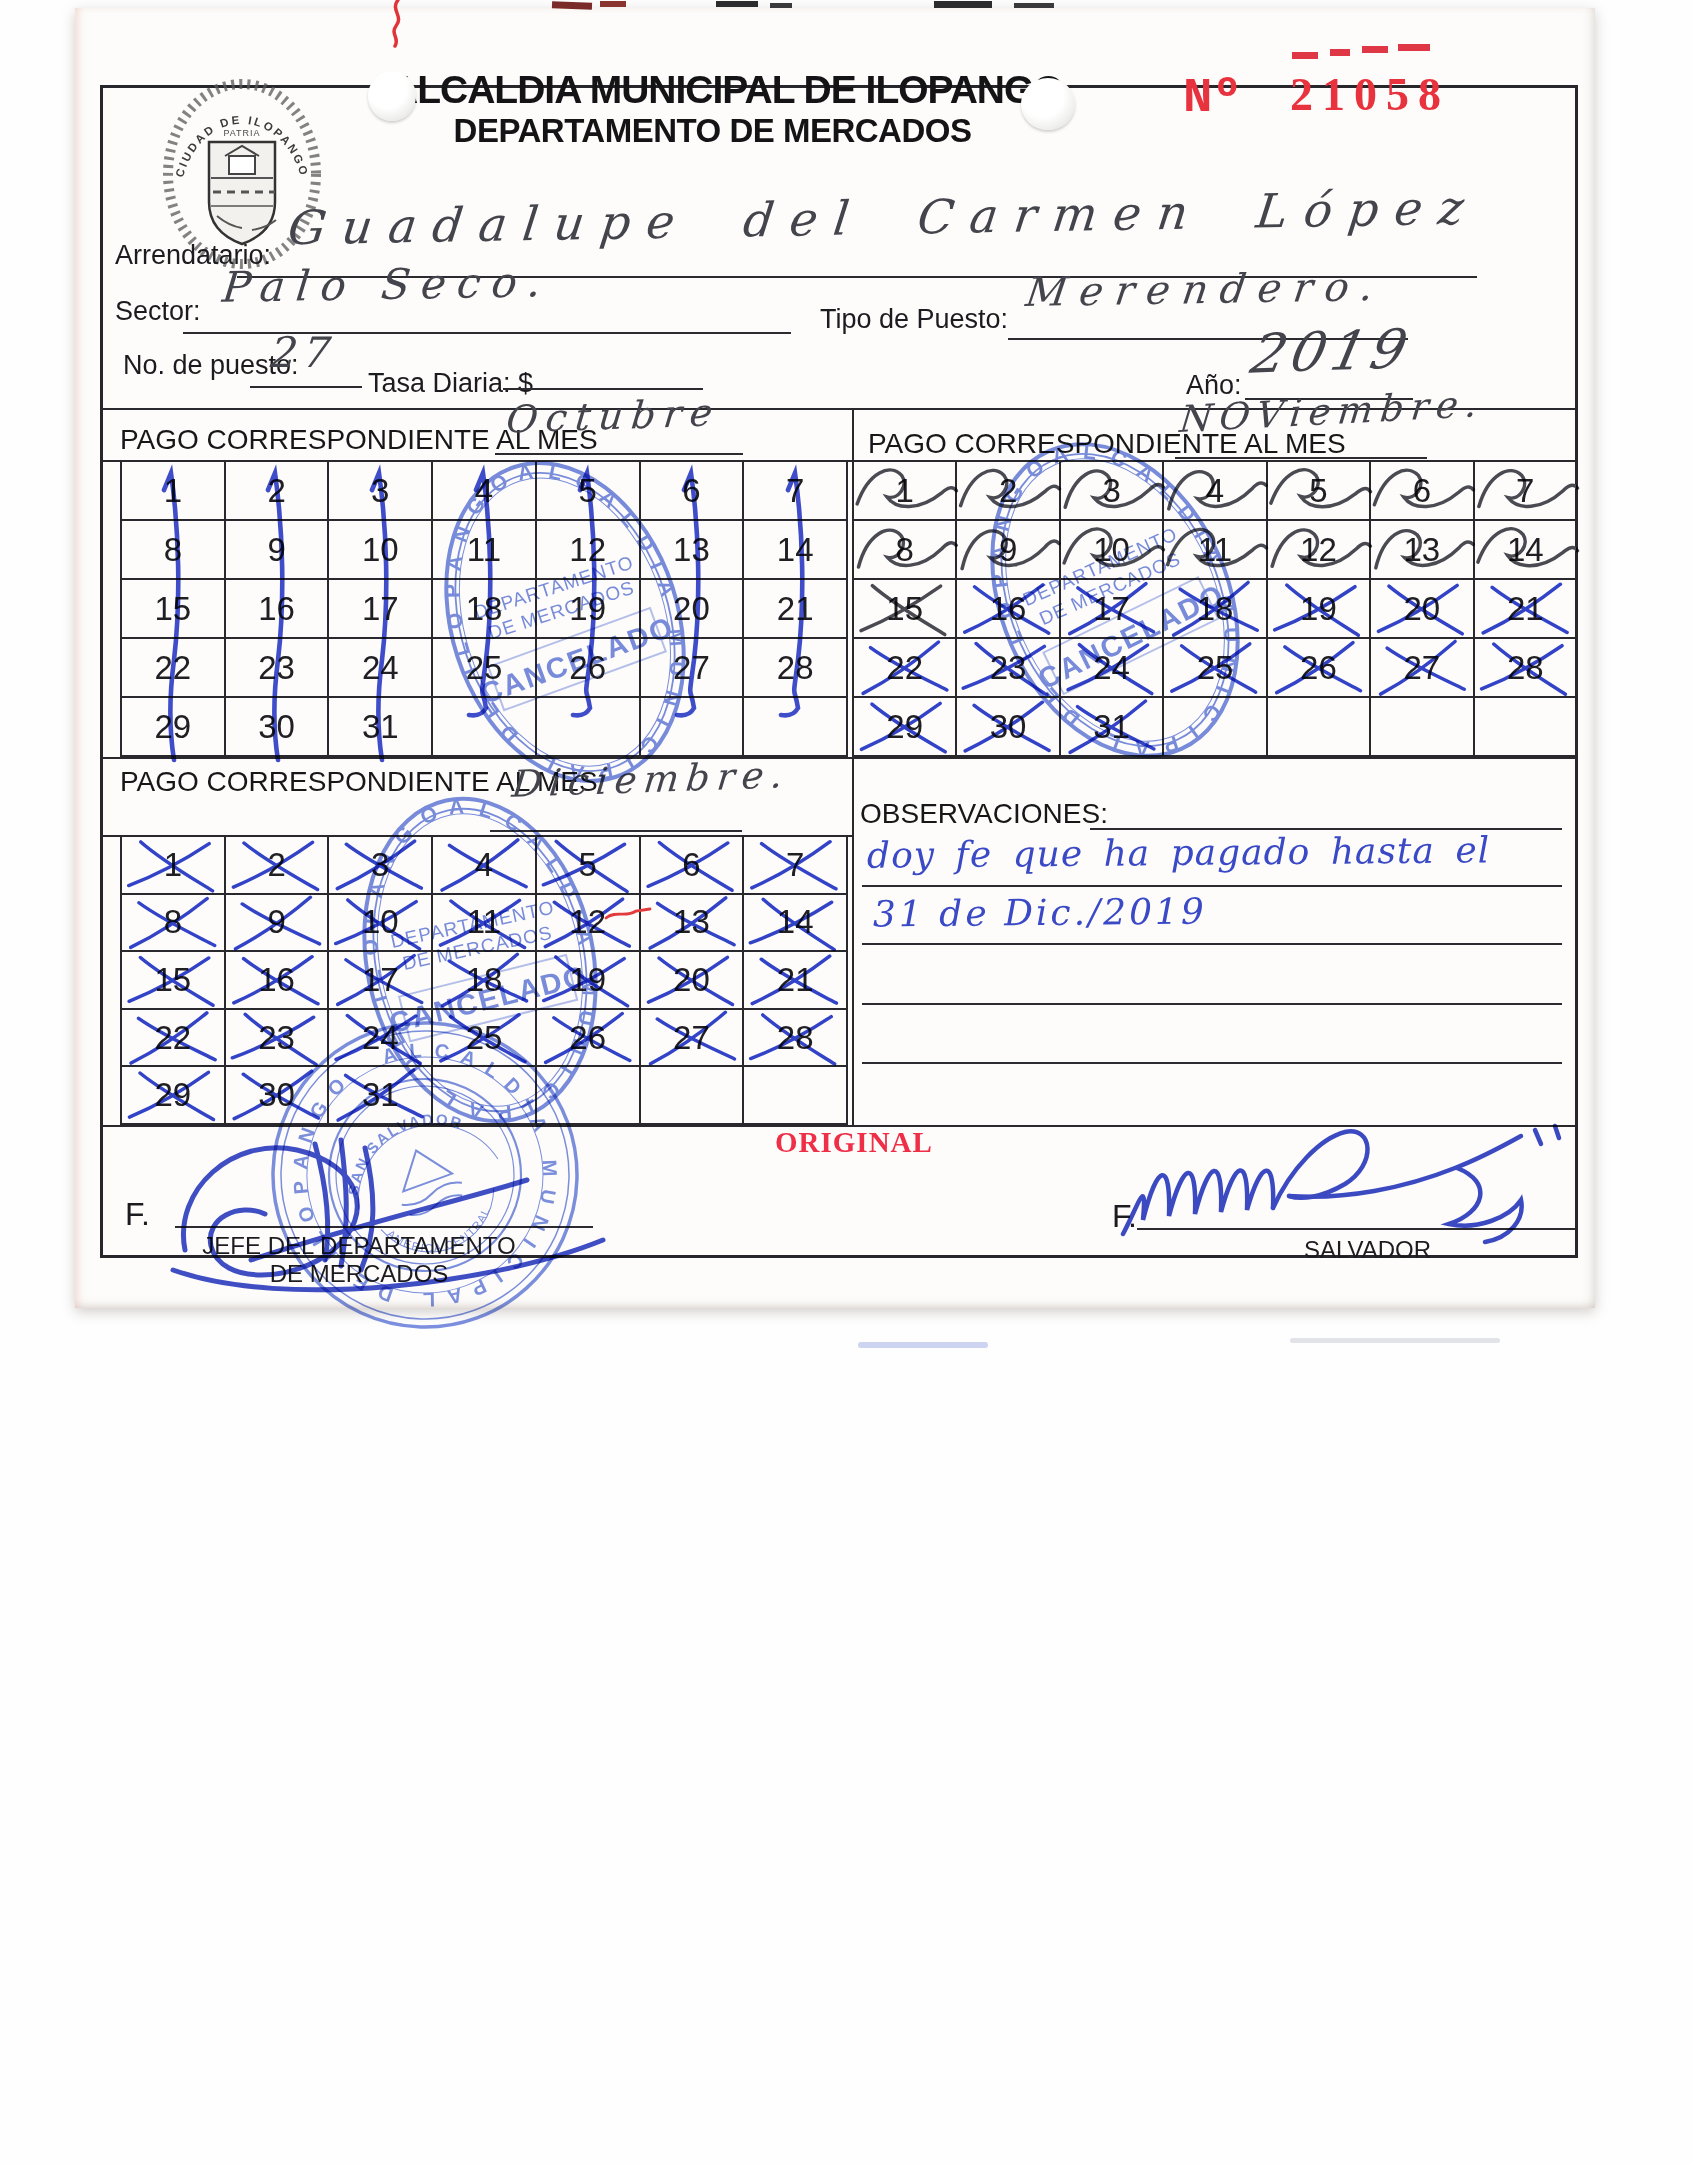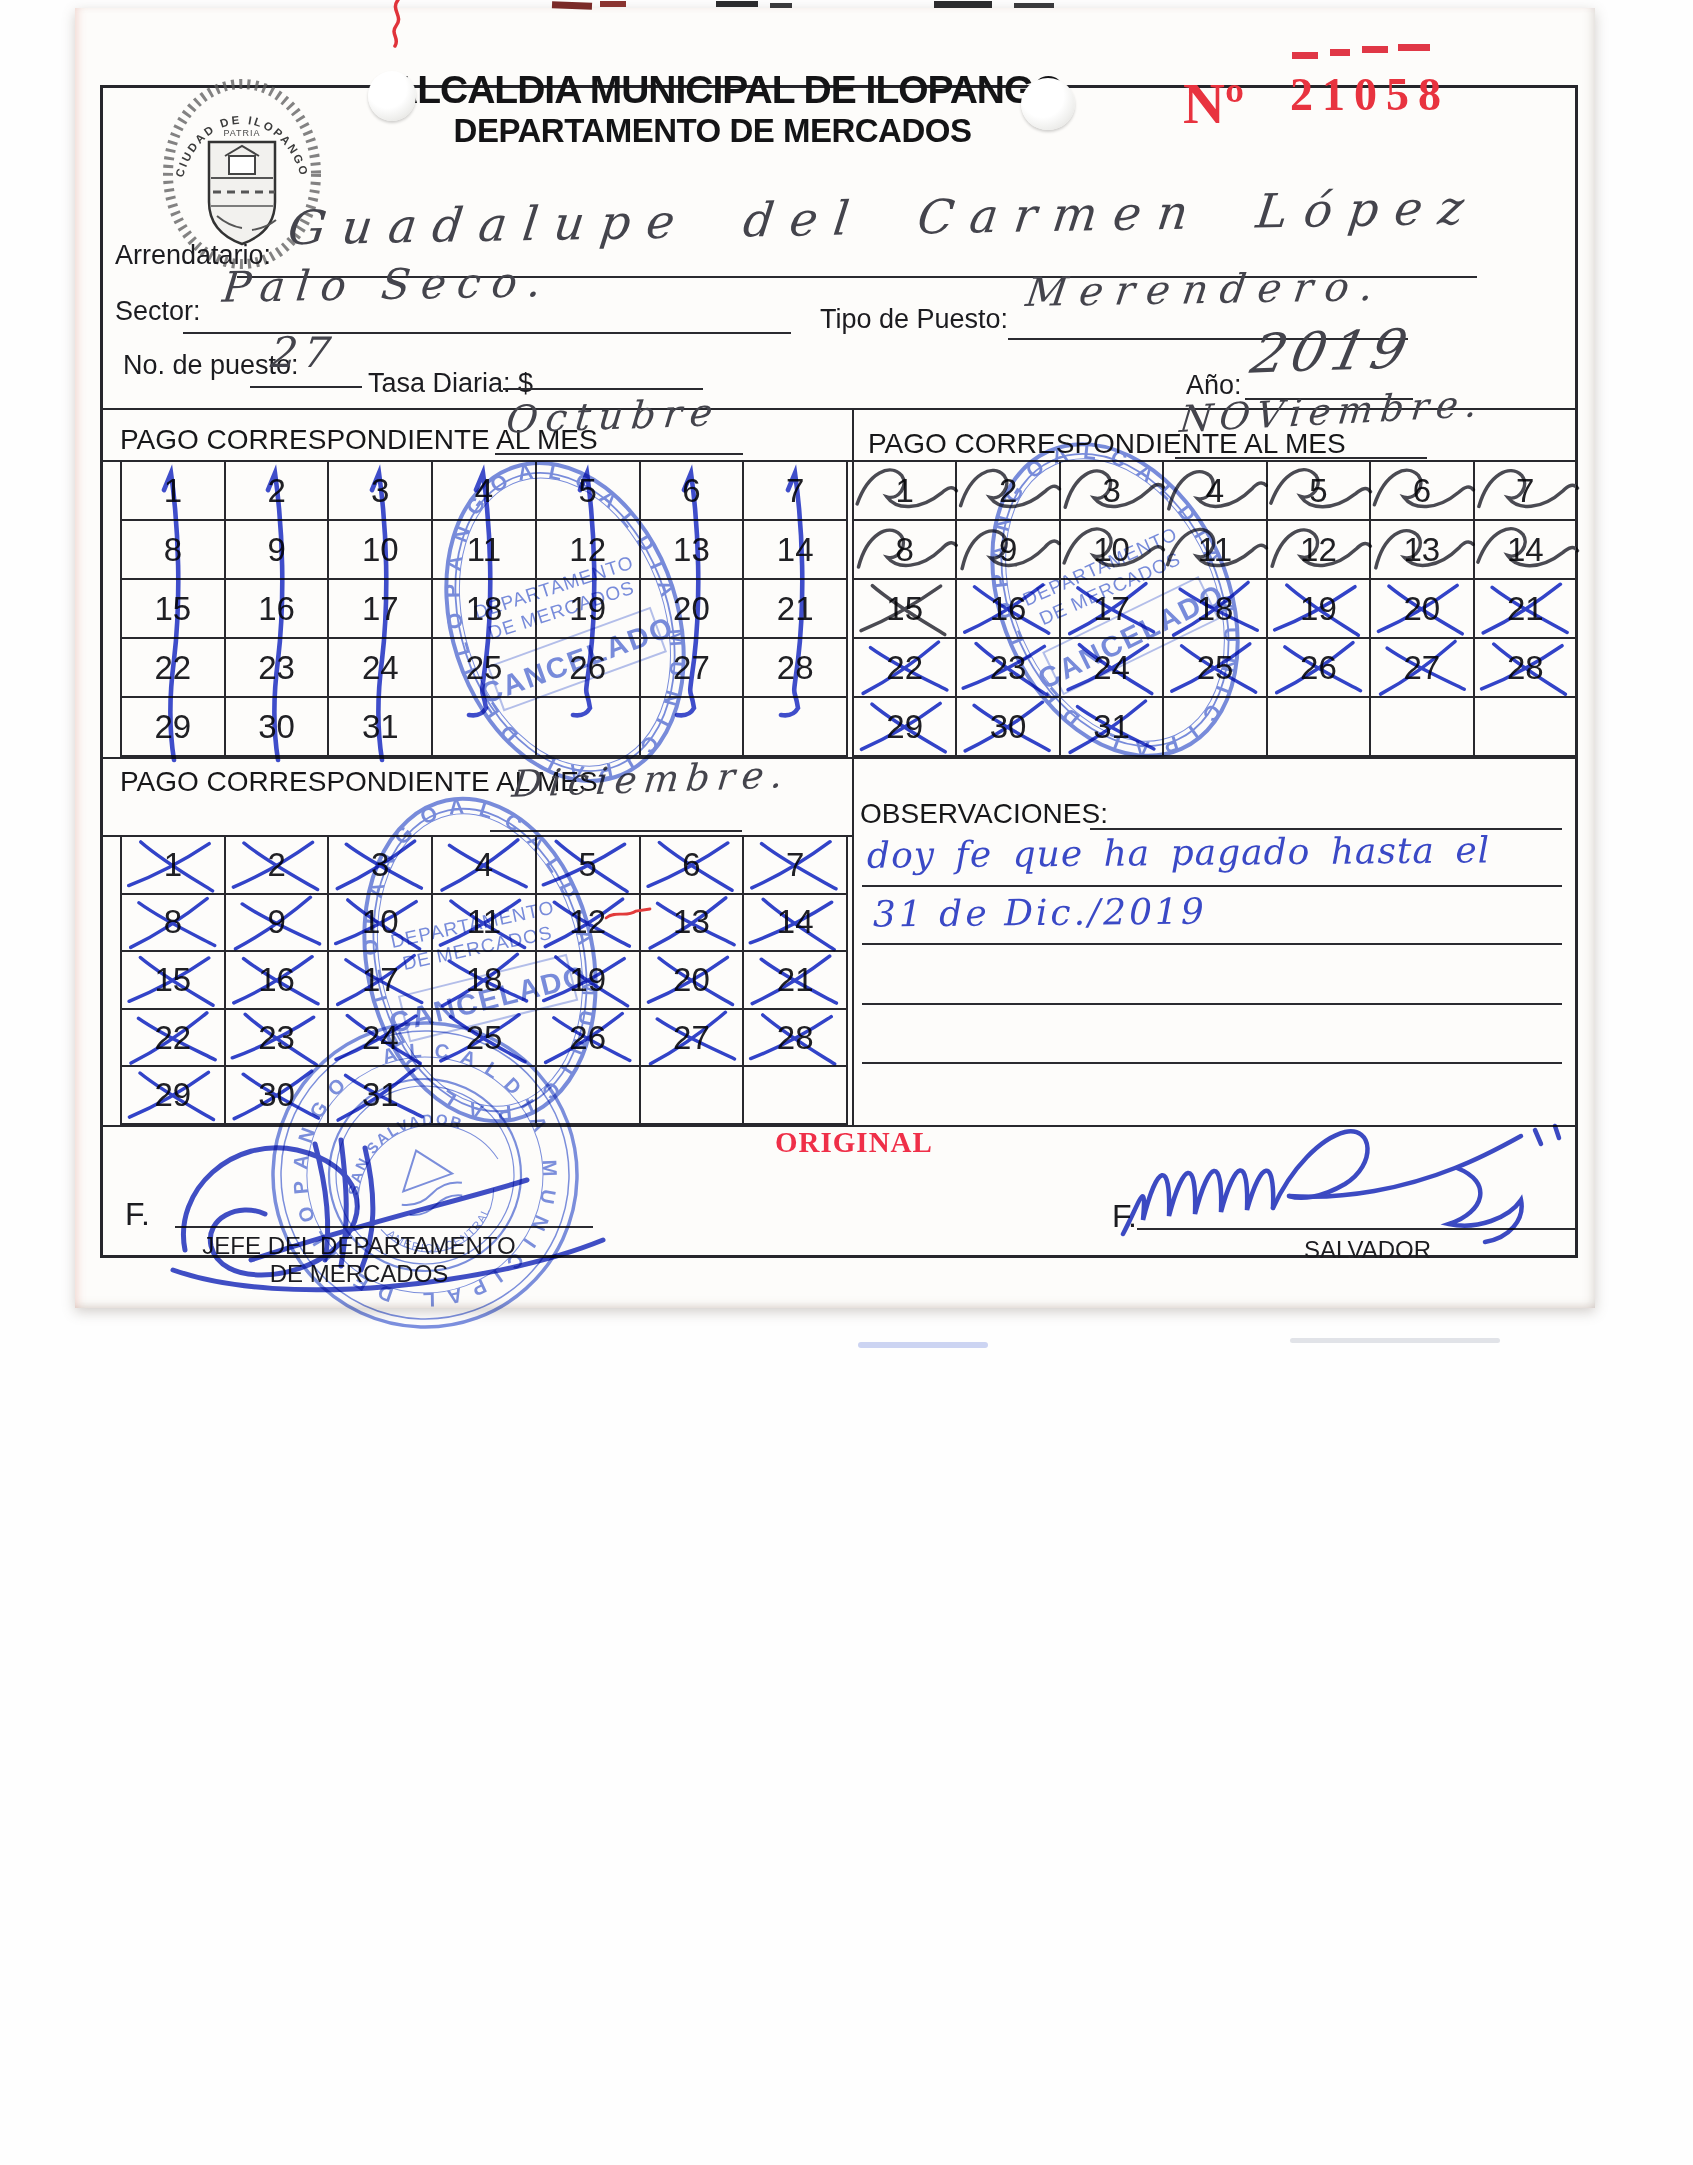--- a/index.html
+++ b/index.html
@@ -14,22 +14,22 @@
          border:3px solid #26262b;box-sizing:border-box;}
   .hline{position:absolute;height:2px;background:#28282d;}
   .vline{position:absolute;width:2px;background:#28282d;}
   .rline{position:absolute;height:2px;background:#2b2b30;}
   .lbl{position:absolute;font-size:27px;letter-spacing:0;white-space:nowrap;color:#1c1c20;}
   .seclbl{position:absolute;font-size:28px;white-space:nowrap;color:#171719;}
   .title1{position:absolute;left:315px;top:60px;width:645px;text-align:center;
           font-size:39px;font-weight:bold;letter-spacing:-1px;white-space:nowrap;color:#141416;}
   .title2{position:absolute;left:315px;top:104px;width:645px;text-align:center;
           font-size:33px;font-weight:bold;letter-spacing:-0.5px;white-space:nowrap;color:#141416;}
-  .numlbl{position:absolute;left:1108px;top:62px;font-family:Liberation Serif, serif;
-          font-weight:bold;font-size:58px;color:#e8333f;}
+  .numlbl{position:absolute;left:1108px;top:62px;font-family:Liberation Mono, monospace;
+          font-weight:bold;font-size:49px;color:#e8333f;}
   .numval{position:absolute;left:1215px;top:60px;font-family:"Liberation Serif",serif;
           font-weight:bold;font-size:46px;letter-spacing:9px;color:#e8333f;}
   .punch{position:absolute;border-radius:50%;z-index:4;
          background:radial-gradient(circle at 40% 35%, #ffffff 45%, #efefed 70%, #d7d5d2 100%);
          box-shadow:0 2px 3px rgba(0,0,0,.18);}
   .hand{position:absolute;font-family:"DejaVu Serif",serif;font-style:italic;
         color:#44444c;white-space:nowrap;z-index:5;}
   .hand.blue{color:#3a49c6;}
   .grid{position:absolute;display:grid;grid-template-columns:repeat(7,1fr);
         border-top:2px solid #28282d;border-left:2px solid #28282d;box-sizing:border-box;z-index:2;}

